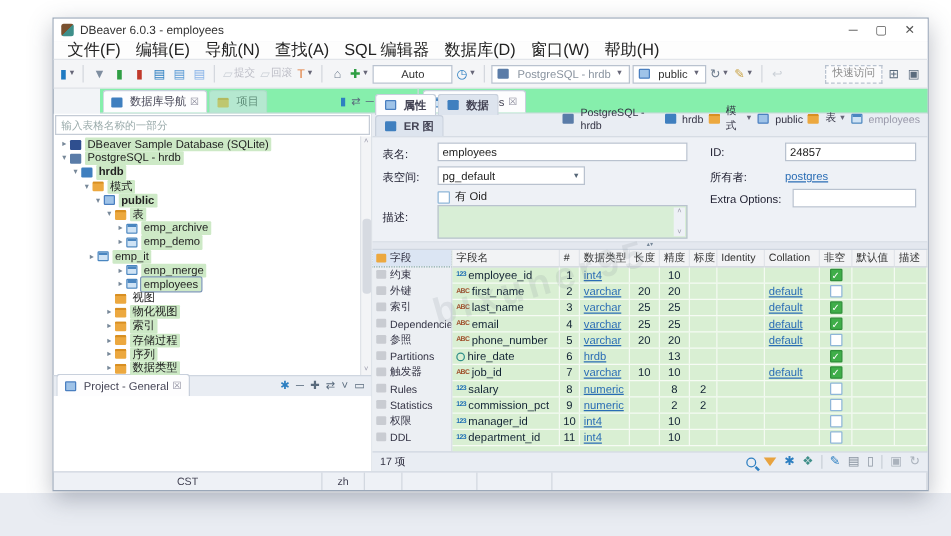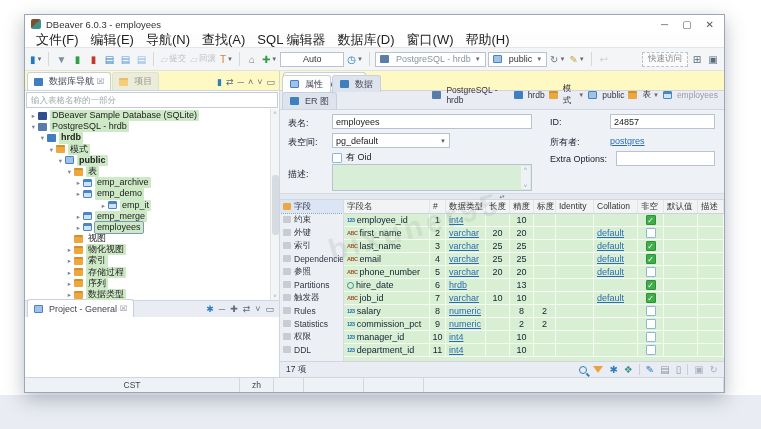--- a/index.html
+++ b/index.html
@@ -1,19 +1,19 @@
 <!DOCTYPE html>
 <html><head>
 <meta charset="utf-8">
 <style>
   * { margin:0; padding:0; box-sizing:border-box; }
   html,body { width:761px; height:429px; overflow:hidden;
     font-family:"Liberation Sans","DejaVu Sans",sans-serif;
     background:linear-gradient(#ffffff 0 92%, #e9ecf2 92% 100%); }
-  #win { position:absolute; left:24px; top:14px; width:701px; height:379px;
+  #win { position:absolute; left:42px; top:14px; width:701px; height:379px;
     background:#f2f4f7; border:1px solid #9aa7b8; box-shadow:0 6px 18px rgba(60,70,90,.35);
     display:flex; flex-direction:column; font-size:10px; color:#222; }
 
   
   .titlebar { height:18px; background:#fff; display:flex; align-items:center; padding:0 6px; gap:5px; }
   .appicon { width:10px; height:10px; border-radius:2px;
     background:linear-gradient(135deg,#7a5230 0 50%, #3f8f8a 50% 100%); }
   .wtitle { font-size:9.5px; color:#333; flex:0 0 auto; }
   .wctrl { margin-left:auto; display:flex; gap:14px; color:#555; font-size:10px; padding-right:4px; }
   .wctrl span { cursor:default; }
@@ -29,21 +29,21 @@
   .tbi .lbl { font-size:8.5px; color:#778; }
   .tbsep { width:1px; height:14px; background:#d4d8de; margin:0 3px; }
   .combo { height:15px; background:#fff; border:1px solid #b9c2cf; display:inline-flex;
     align-items:center; padding:0 4px; gap:4px; font-size:9px; color:#333; }
   .combo .dd { font-size:6px; color:#667; }
   .qa { height:15px; border:1px dashed #b9c2cf; background:#fbfbfc; color:#888;
     font-size:8.5px; display:inline-flex; align-items:center; padding:0 5px; }
   .spring { flex:1; }
 
   
-  .tabsrow { height:20px; display:flex; background:#fef9c3; border-bottom:1px solid #cfd6e0; }
+  .tabsrow { height:20px; display:flex; background:#86efac; border-bottom:1px solid #cfd6e0;margin-left:37px; }
   .tabsleft { width:255px; display:flex; align-items:flex-end; padding-left:2px; gap:1px; border-right:1px solid #cfd6e0; }
   .vtab { height:18px; display:inline-flex; align-items:center; gap:3px; padding:0 6px;
     font-size:9px; border:1px solid #c8d0dc; border-bottom:none; border-radius:3px 3px 0 0; background:#dde4ee; color:#445; }
   .vtab.sel { background:#fdfdfe; }
   .vtab .x { color:#889; font-size:8px; }
   .vtab.dim { opacity:.55; }
   .minitools { margin-left:auto; display:flex; gap:4px; padding:0 4px 3px 0; color:#5a6b7d; font-size:9px; }
   .tabseditor { flex:1; display:flex; align-items:flex-end; padding-left:3px; }
 
   
@@ -69,21 +69,21 @@
     display:flex; flex-direction:column; align-items:center; justify-content:space-between; font-size:6px; color:#99a; padding:1px 0; }
   .vthumb { width:7px; flex:0 0 60px; background:#d6dae1; border-radius:3px; }
   .projbar { height:17px; background:#e9edf3; border-top:1px solid #cfd6e0; display:flex; align-items:flex-end; padding-left:2px; }
   .projtools { margin-left:auto; display:flex; gap:5px; padding:0 5px 3px 0; font-size:9px; }
   .projbody { height:60px; background:#fff; }
 
   
   .editor { flex:1; display:flex; flex-direction:column; min-width:0; background:#eef1f6; }
   .etabs { height:19px; display:flex; align-items:flex-end; background:#e9edf3; border-bottom:1px solid #cfd6e0; padding-left:2px; }
   .etab { height:17px; display:inline-flex; align-items:center; gap:3px; padding:0 7px; font-size:9px;
-    border:1px solid #c8d0dc; border-bottom:none; border-radius:3px 3px 0 0; background:#dde4ee; color:#445; margin-right:1px; }
+    border:1px solid #c8d0dc; border-bottom:none; border-radius:3px 3px 0 0; background:#dde4ee; color:#445; margin-right:1px;font-weight:bold; }
   .etab.sel { background:#fdfdfe; }
   .crumbs { margin-left:auto; display:flex; align-items:center; gap:4px; padding:0 6px 2px 0; font-size:8.5px; color:#334; }
   .crumb { display:inline-flex; align-items:center; gap:2px; }
   .crumb .dd { font-size:6px; color:#667; }
   .crumb.dim { color:#99a; }
 
   .form { height:84px; position:relative; background:#eef1f6; border-bottom:1px solid #d6dbe3; font-size:9px; }
   .flabel { position:absolute; color:#223; }
   .finput { position:absolute; height:15px; background:#fff; border:1px solid #b9c2cf; font-size:9px; padding:0 3px; color:#222; }
   .fselect { position:absolute; height:15px; background:#fff; border:1px solid #b9c2cf; font-size:9px;
@@ -299,21 +299,21 @@
           <div class="trow" style="padding-left:49px">
             <span class="arr">▸</span>
             <span class="ti ti-table"></span>
             <span class="tlab hl">emp_archive</span>
           </div>
           <div class="trow" style="padding-left:49px">
             <span class="arr">▸</span>
             <span class="ti ti-table"></span>
             <span class="tlab hl">emp_demo</span>
           </div>
-          <div class="trow" style="padding-left:74px">
+          <div class="trow" style="padding-left:26px">
             <span class="arr">▸</span>
             <span class="ti ti-table"></span>
             <span class="tlab hl">emp_it</span>
           </div>
           <div class="trow" style="padding-left:49px">
             <span class="arr">▸</span>
             <span class="ti ti-table"></span>
             <span class="tlab hl">emp_merge</span>
           </div>
           <div class="trow" style="padding-left:49px">

